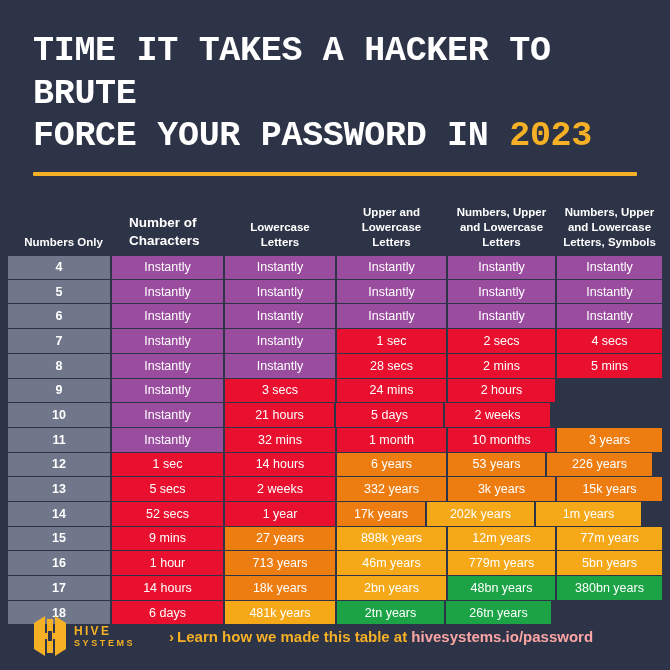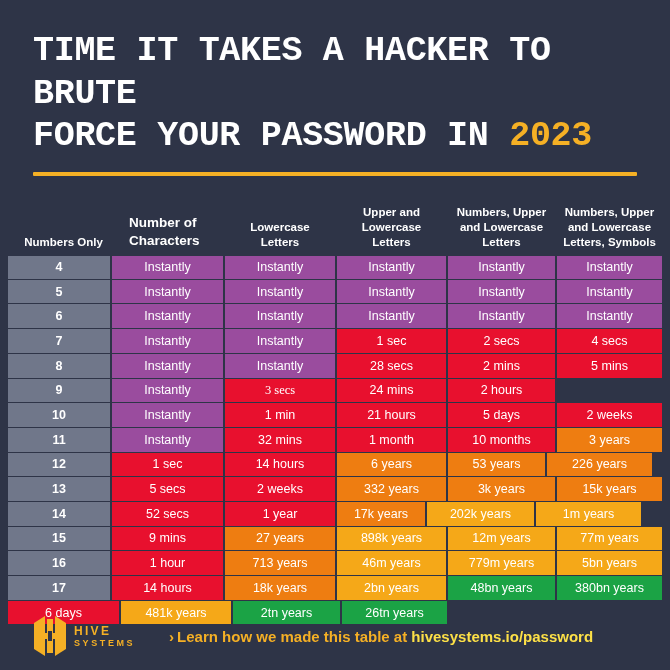--- a/index.html
+++ b/index.html
@@ -117,21 +117,21 @@
   }
   #footer-cta {
     flex:1;
     text-align:center;
     color:#F5B025;
     font-size:15px;
     font-weight:bold;
     padding-right:10px;
   }
   #footer-cta .chev { margin-right:3px; }
-  #footer-cta .url { color:#fde047; }
+  #footer-cta .url { color:#fca5a5; }
 </style>
 </head>
 <body>
 
 <svg id="watermark" viewBox="0 0 310 260" xmlns="http://www.w3.org/2000/svg">
   <g fill="#FFFFFF">
     <path d="M18 12 L62 0 L106 12 L106 96 L62 108 L18 96 Z"></path>
     <text x="120" y="62" font-family="Liberation Sans, sans-serif" font-size="58" font-weight="bold" letter-spacing="4">HIVE</text>
     <text x="120" y="122" font-family="Liberation Sans, sans-serif" font-size="34" font-weight="bold" letter-spacing="9">SYSTEMS</text>
   </g>
@@ -191,28 +191,27 @@
       <div class="cell idx c-gray" style="width: 104px;">8</div>
       <div class="cell c-purple" style="width: 113px;">Instantly</div>
       <div class="cell c-purple" style="width: 112px;">Instantly</div>
       <div class="cell c-red" style="width: 111px;">28 secs</div>
       <div class="cell c-red" style="width: 109px;">2 mins</div>
       <div class="cell c-red" style="width: 107px;">5 mins</div>
     </div>
     <div class="row">
       <div class="cell idx c-gray" style="width: 104px;">9</div>
       <div class="cell c-purple" style="width: 113px;">Instantly</div>
-      <div class="cell c-red" style="width: 112px; font-family: Liberation Serif, serif;">3 secs</div>
+      <div class="cell c-red" style="width: 112px;">3 secs</div>
       <div class="cell c-red" style="width: 111px;">24 mins</div>
       <div class="cell c-red" style="width: 109px;">2 hours</div>
     </div>
     <div class="row">
       <div class="cell idx c-gray" style="width: 104px;">10</div>
       <div class="cell c-purple" style="width: 113px;">Instantly</div>
-      <div class="cell c-red" style="width: 112px;">1 min</div>
       <div class="cell c-red" style="width: 111px;">21 hours</div>
       <div class="cell c-red" style="width: 109px;">5 days</div>
       <div class="cell c-red" style="width: 107px;">2 weeks</div>
     </div>
     <div class="row">
       <div class="cell idx c-gray" style="width: 104px;">11</div>
       <div class="cell c-purple" style="width: 113px;">Instantly</div>
       <div class="cell c-red" style="width: 112px;">32 mins</div>
       <div class="cell c-red" style="width: 111px;">1 month</div>
       <div class="cell c-red" style="width: 109px;">10 months</div>
@@ -260,20 +259,21 @@
     </div>
     <div class="row">
       <div class="cell idx c-gray" style="width: 104px;">17</div>
       <div class="cell c-red" style="width: 113px;">14 hours</div>
       <div class="cell c-orange" style="width: 112px;">18k years</div>
       <div class="cell c-yellow" style="width: 111px;">2bn years</div>
       <div class="cell c-green" style="width: 109px;">48bn years</div>
       <div class="cell c-green" style="width: 107px;">380bn years</div>
     </div>
     <div class="row">
+      <div class="cell idx c-gray" style="width: 104px;">18</div>
       <div class="cell c-red" style="width: 113px;">6 days</div>
       <div class="cell c-yellow" style="width: 112px;">481k years</div>
       <div class="cell c-green" style="width: 109px;">2tn years</div>
       <div class="cell c-green" style="width: 107px;">26tn years</div>
     </div>
   </div>
 
 <div id="footer">
   <div id="logo-wrap">
     <svg width="34" height="44" viewBox="0 0 34 44">

